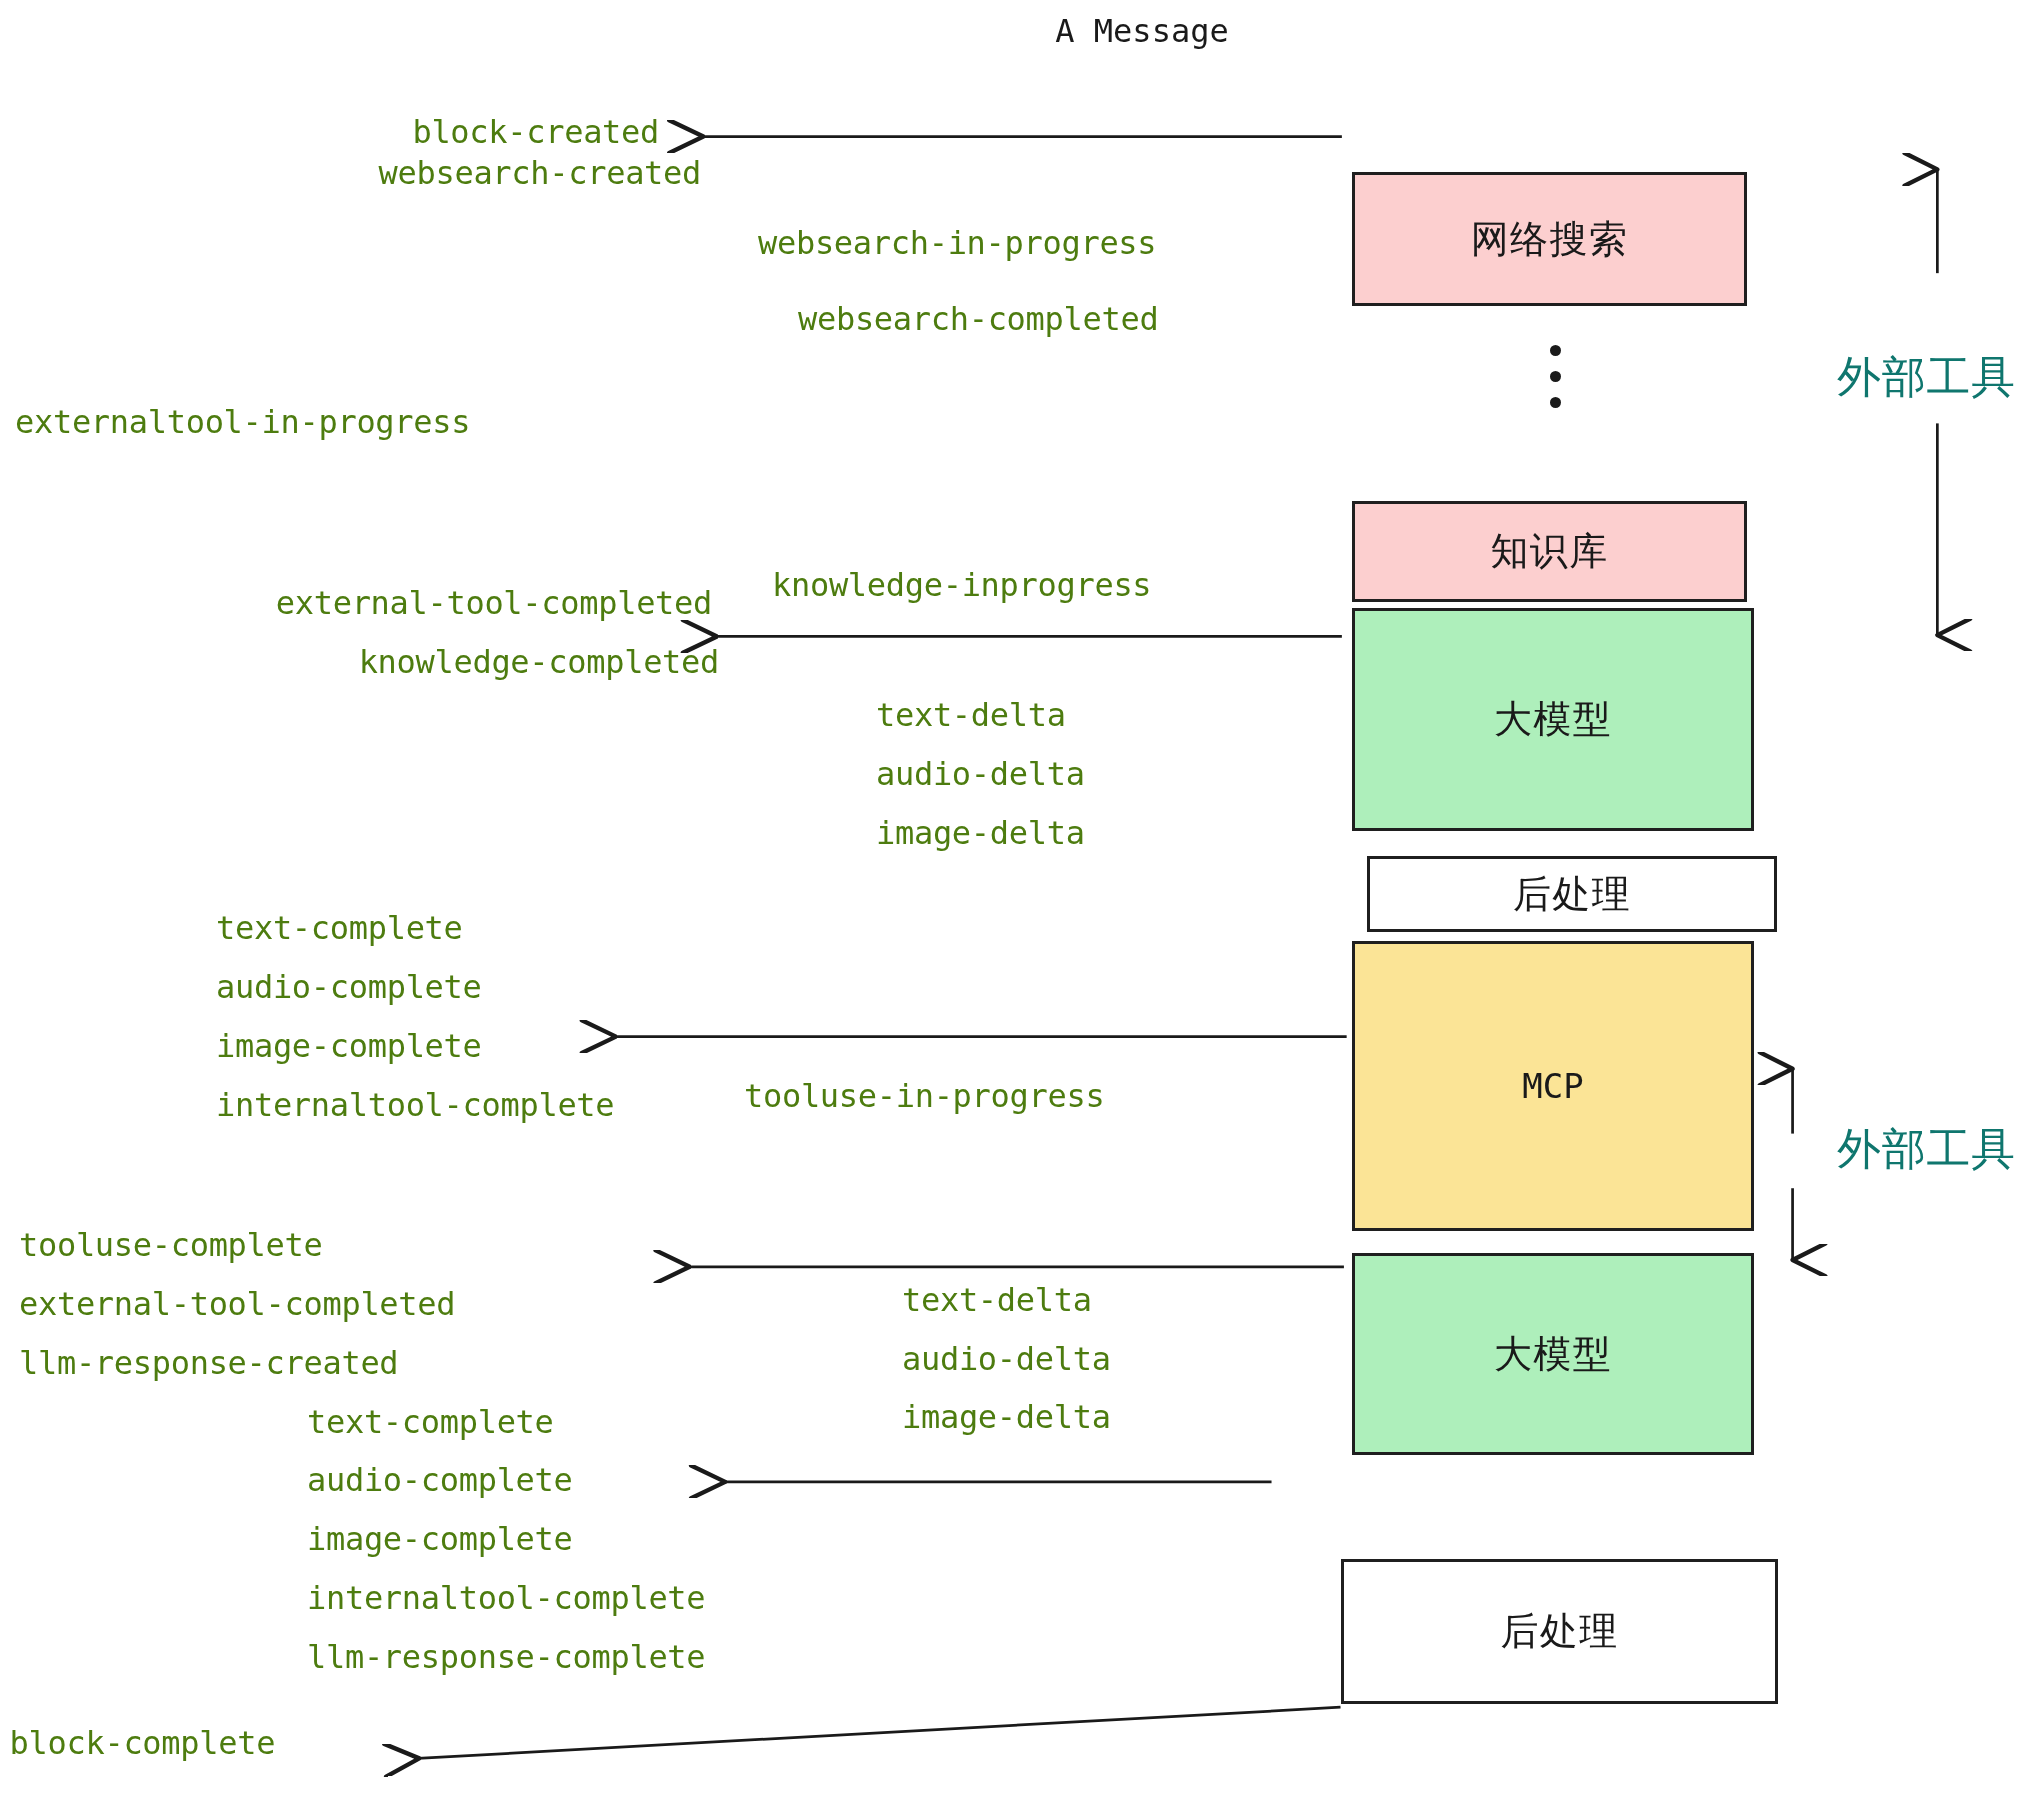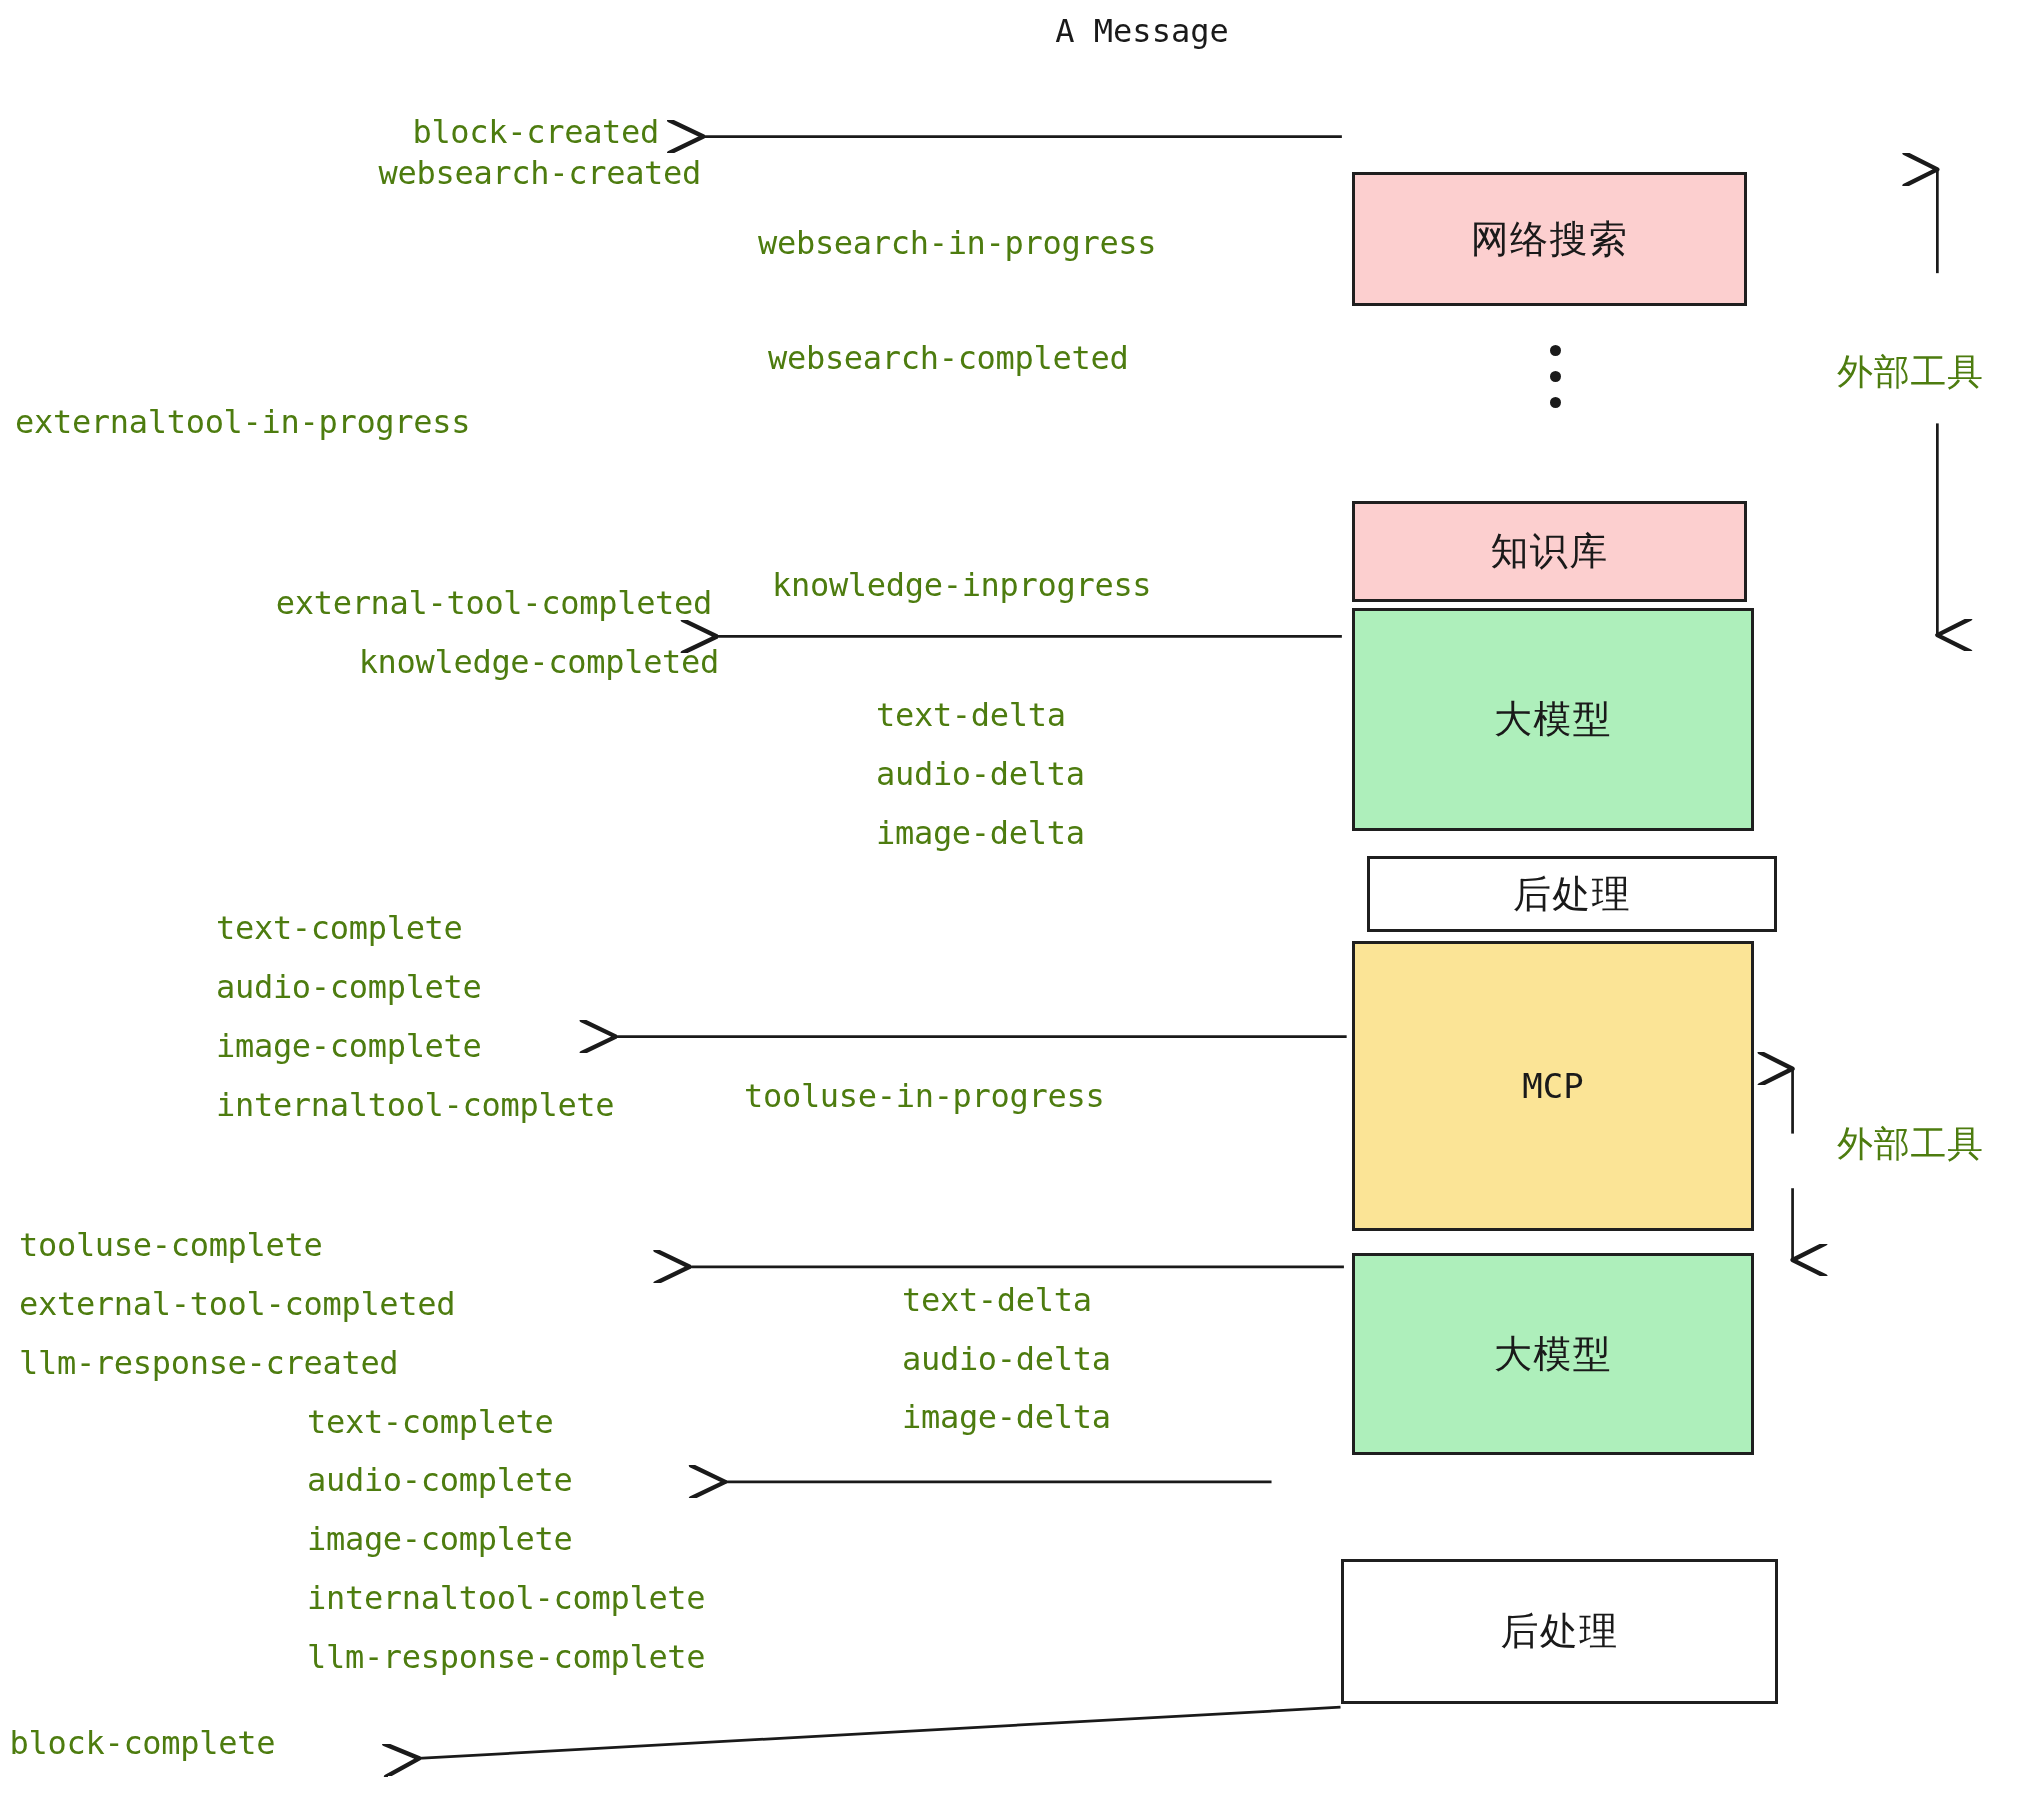--- a/index.html
+++ b/index.html
@@ -57,22 +57,22 @@
     letter-spacing: 1.4px;
   }
   .node.mono {
     font-family: "DejaVu Sans Mono", monospace;
     font-size: 34px;
     letter-spacing: 0;
   }
   .side-label {
     position: absolute;
     font-family: "DejaVu Sans", sans-serif;
-    font-size: 36px;
-    color: #4d7c0f;
+    font-size: 44px;
+    color: #0f766e;
     white-space: nowrap;
     letter-spacing: 0.7px;
   }
   .dots {
     position: absolute;
     display: flex;
     flex-direction: column;
     align-items: center;
     gap: 15px;
   }
@@ -113,21 +113,21 @@
         <line x1="2625" y1="1740" x2="2625" y2="1845" stroke="#1a1a1a" stroke-width="4" marker-end="url(#ah-v)"></line>
       </g>
   </svg>
 
   <div class="title" id="title" style="left: 1142px; top: 12.3px;">A Message</div>
 
   <div id="events">
       <div class="evt r" style="left: 659px; top: 116px;">block-created</div>
       <div class="evt r" style="left: 701px; top: 157px;">websearch-created</div>
       <div class="evt" style="left: 758px; top: 227px;">websearch-in-progress</div>
-      <div class="evt" style="left: 768px; top: 303px; margin-top: 39px;">websearch-completed</div>
+      <div class="evt" style="left: 798px; top: 303px;">websearch-completed</div>
       <div class="evt" style="left: 15px; top: 406px;">externaltool-in-progress</div>
       <div class="evt" style="left: 772px; top: 569px;">knowledge-inprogress</div>
       <div class="evt r" style="left: 712px; top: 587px;">external-tool-completed</div>
       <div class="evt r" style="left: 719px; top: 646px;">knowledge-completed</div>
       <div class="evt" style="left: 876px; top: 699px;">text-delta</div>
       <div class="evt" style="left: 876px; top: 758px;">audio-delta</div>
       <div class="evt" style="left: 876px; top: 817px;">image-delta</div>
       <div class="evt" style="left: 216px; top: 912px;">text-complete</div>
       <div class="evt" style="left: 216px; top: 971px;">audio-complete</div>
       <div class="evt" style="left: 216px; top: 1030px;">image-complete</div>

